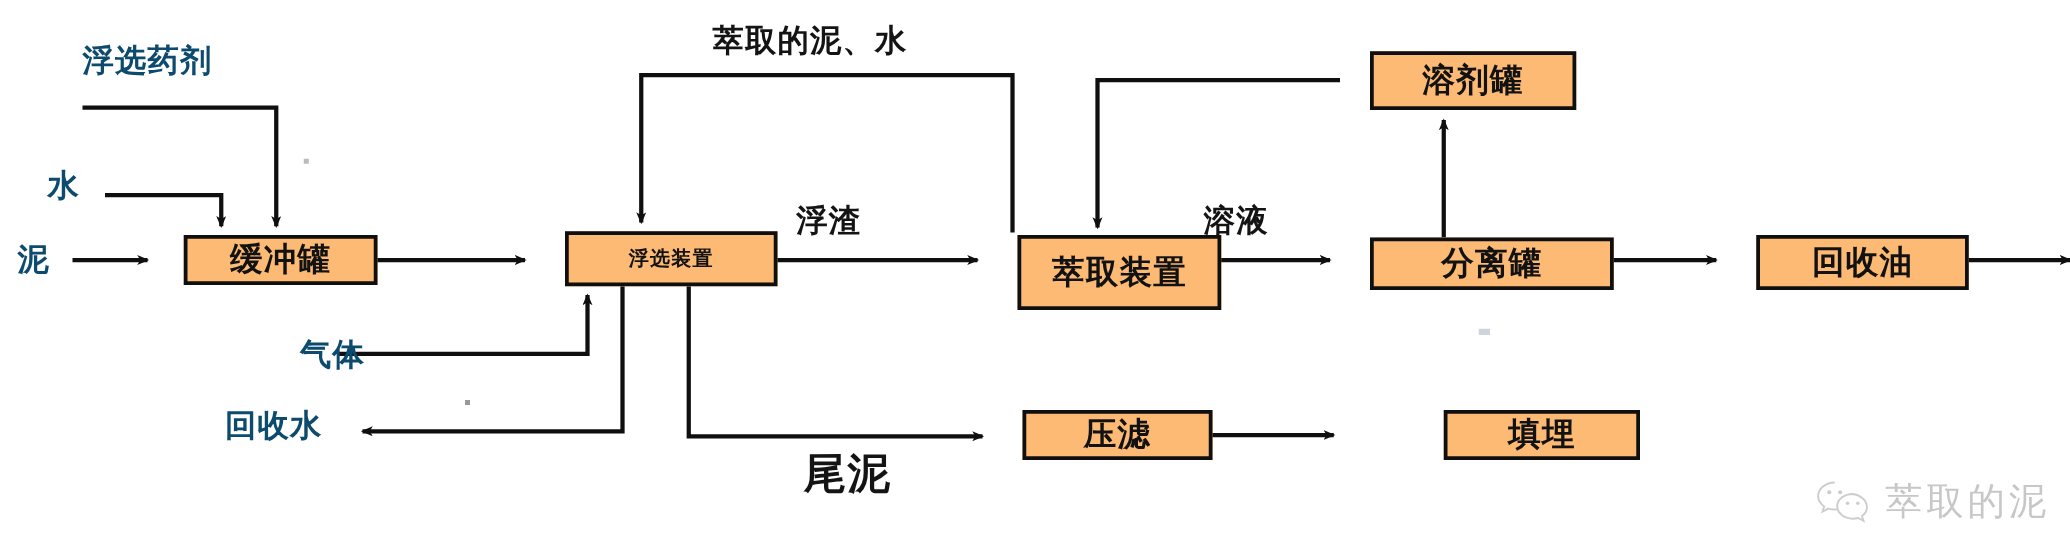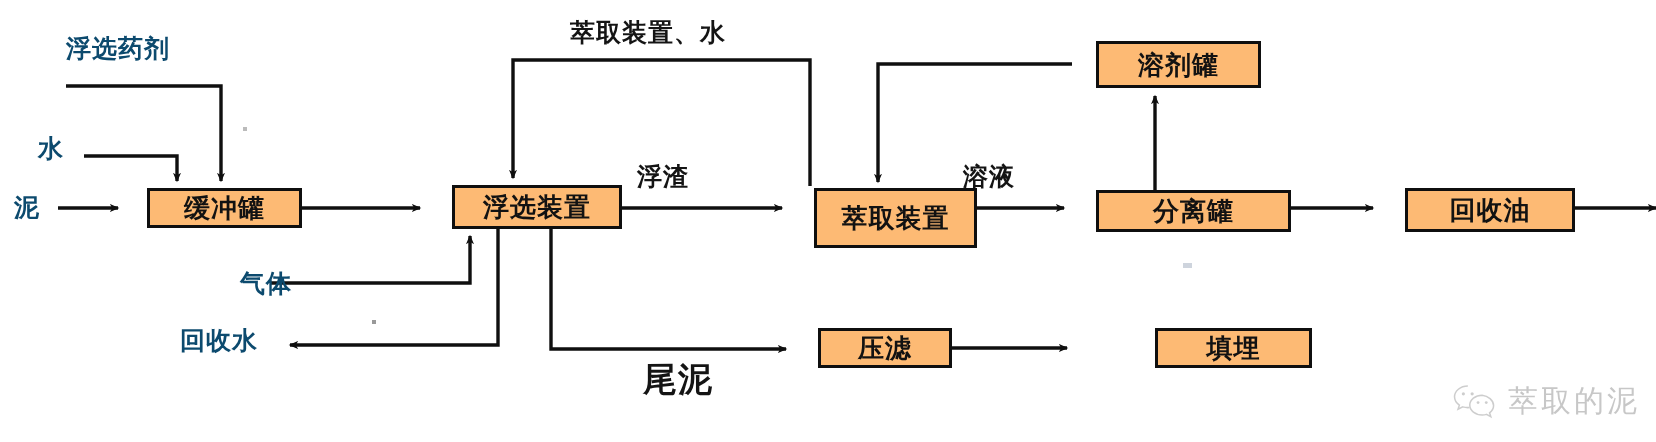--- a/index.html
+++ b/index.html
@@ -124,45 +124,45 @@
       <path d="M 498,229 L 498,345 L 290,345" marker-end="url(#ah)"></path>
 
       <path d="M 551,229 L 551,349 L 786,349" marker-end="url(#ah)"></path>
 
       <path d="M 951,348 L 1067,348" marker-end="url(#ah)"></path>
     </g>
   </svg>
 
   <div class="node-box" style="left:123px; top:188px; width:155px; height:40px; font-size:26px;">缓冲罐</div>
 
-  <div class="node-box" style="left:428px; top:185px; width:170px; height:44px; font-size:26px;">浮选装置</div>
+  <div class="node-box" style="left:428px; top:185px; width:170px; height:44px; font-size:16px;">浮选装置</div>
 
   <div class="node-box" style="left:790px; top:188px; width:163px; height:60px; font-size:26px;">萃取装置</div>
 
   <div class="node-box" style="left:1072px; top:41px; width:165px; height:47px; font-size:26px;">溶剂罐</div>
 
   <div class="node-box" style="left:1072px; top:190px; width:195px; height:42px; font-size:26px;">分离罐</div>
 
   <div class="node-box" style="left:1381px; top:188px; width:170px; height:44px; font-size:26px;">回收油</div>
 
-  <div class="node-box" style="left:794px; top:328px; width:134px; height:40px; font-size:26px;">压滤</div>
+  <div class="node-box" style="left:794px; top:328px; width:152px; height:40px; font-size:26px;">压滤</div>
 
   <div class="node-box" style="left:1131px; top:328px; width:157px; height:40px; font-size:26px;">填埋</div>
 
   <div class="io-label" style="left:66px; top:36px; font-size:25px;">浮选药剂</div>
 
   <div class="io-label" style="left:38px; top:136px; font-size:25px;">水</div>
 
   <div class="io-label" style="left:14px; top:195px; font-size:25px;">泥</div>
 
   <div class="io-label" style="left:208px; top:271px; font-size:25px;margin-left:32px;">气体</div>
 
   <div class="io-label" style="left:180px; top:328px; font-size:25px;">回收水</div>
 
-  <div class="edge-label" style="left:570px; top:20px; font-size:25px;">萃取装置、水</div>
+  <div class="edge-label" style="left:570px; top:20px; font-size:25px;">萃取的泥、水</div>
 
   <div class="edge-label" style="left:637px; top:164px; font-size:25px;">浮渣</div>
 
   <div class="edge-label" style="left:963px; top:164px; font-size:25px;">溶液</div>
 
   <div class="edge-label" style="left:643px; top:362px; font-size:34px;">尾泥</div>
 
   <div class="stray-mark" style="left:1183px; top:263px; width:9px; height:5px; opacity:.7;"></div>
   <div class="stray-mark" style="left:372px; top:320px; width:4px; height:4px; background:#555; opacity:.6;"></div>
   <div class="stray-mark" style="left:243px; top:127px; width:4px; height:4px; background:#777; opacity:.5;"></div>

